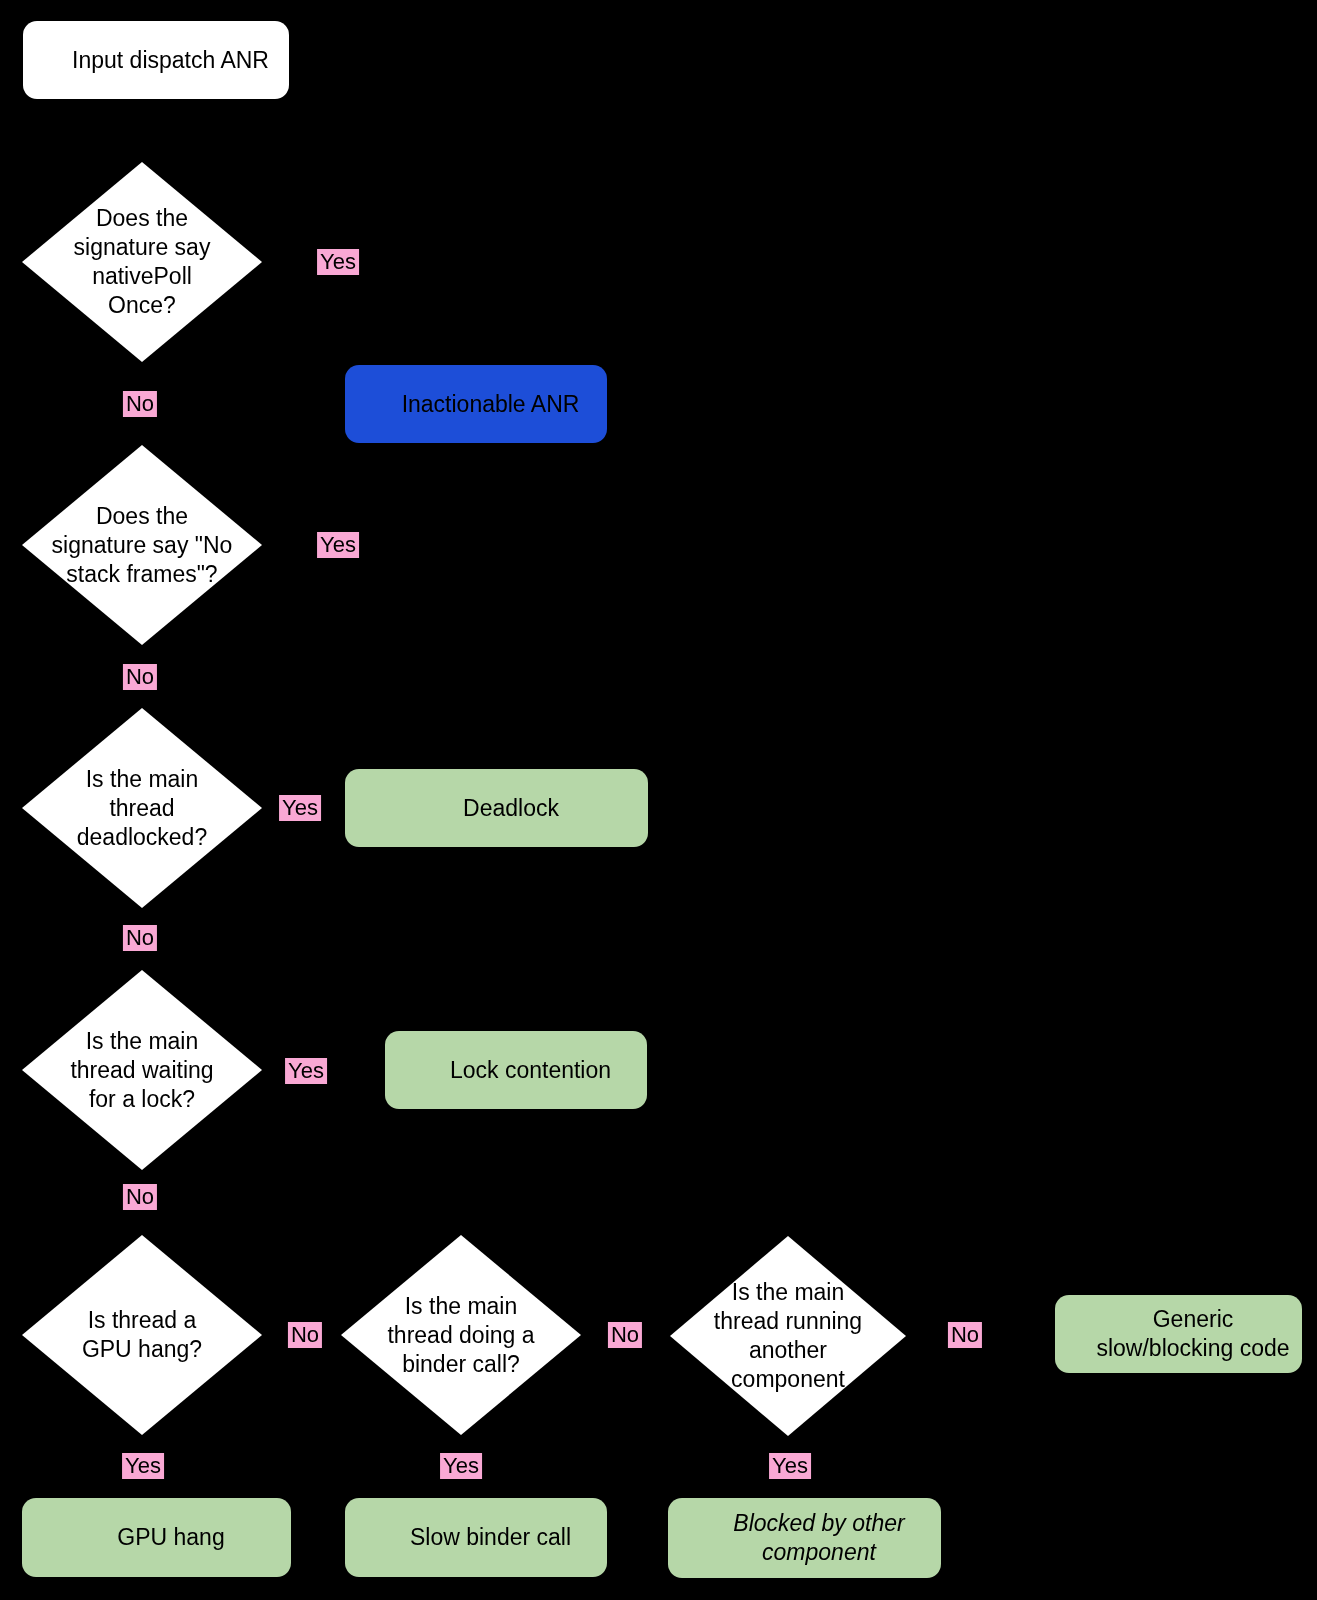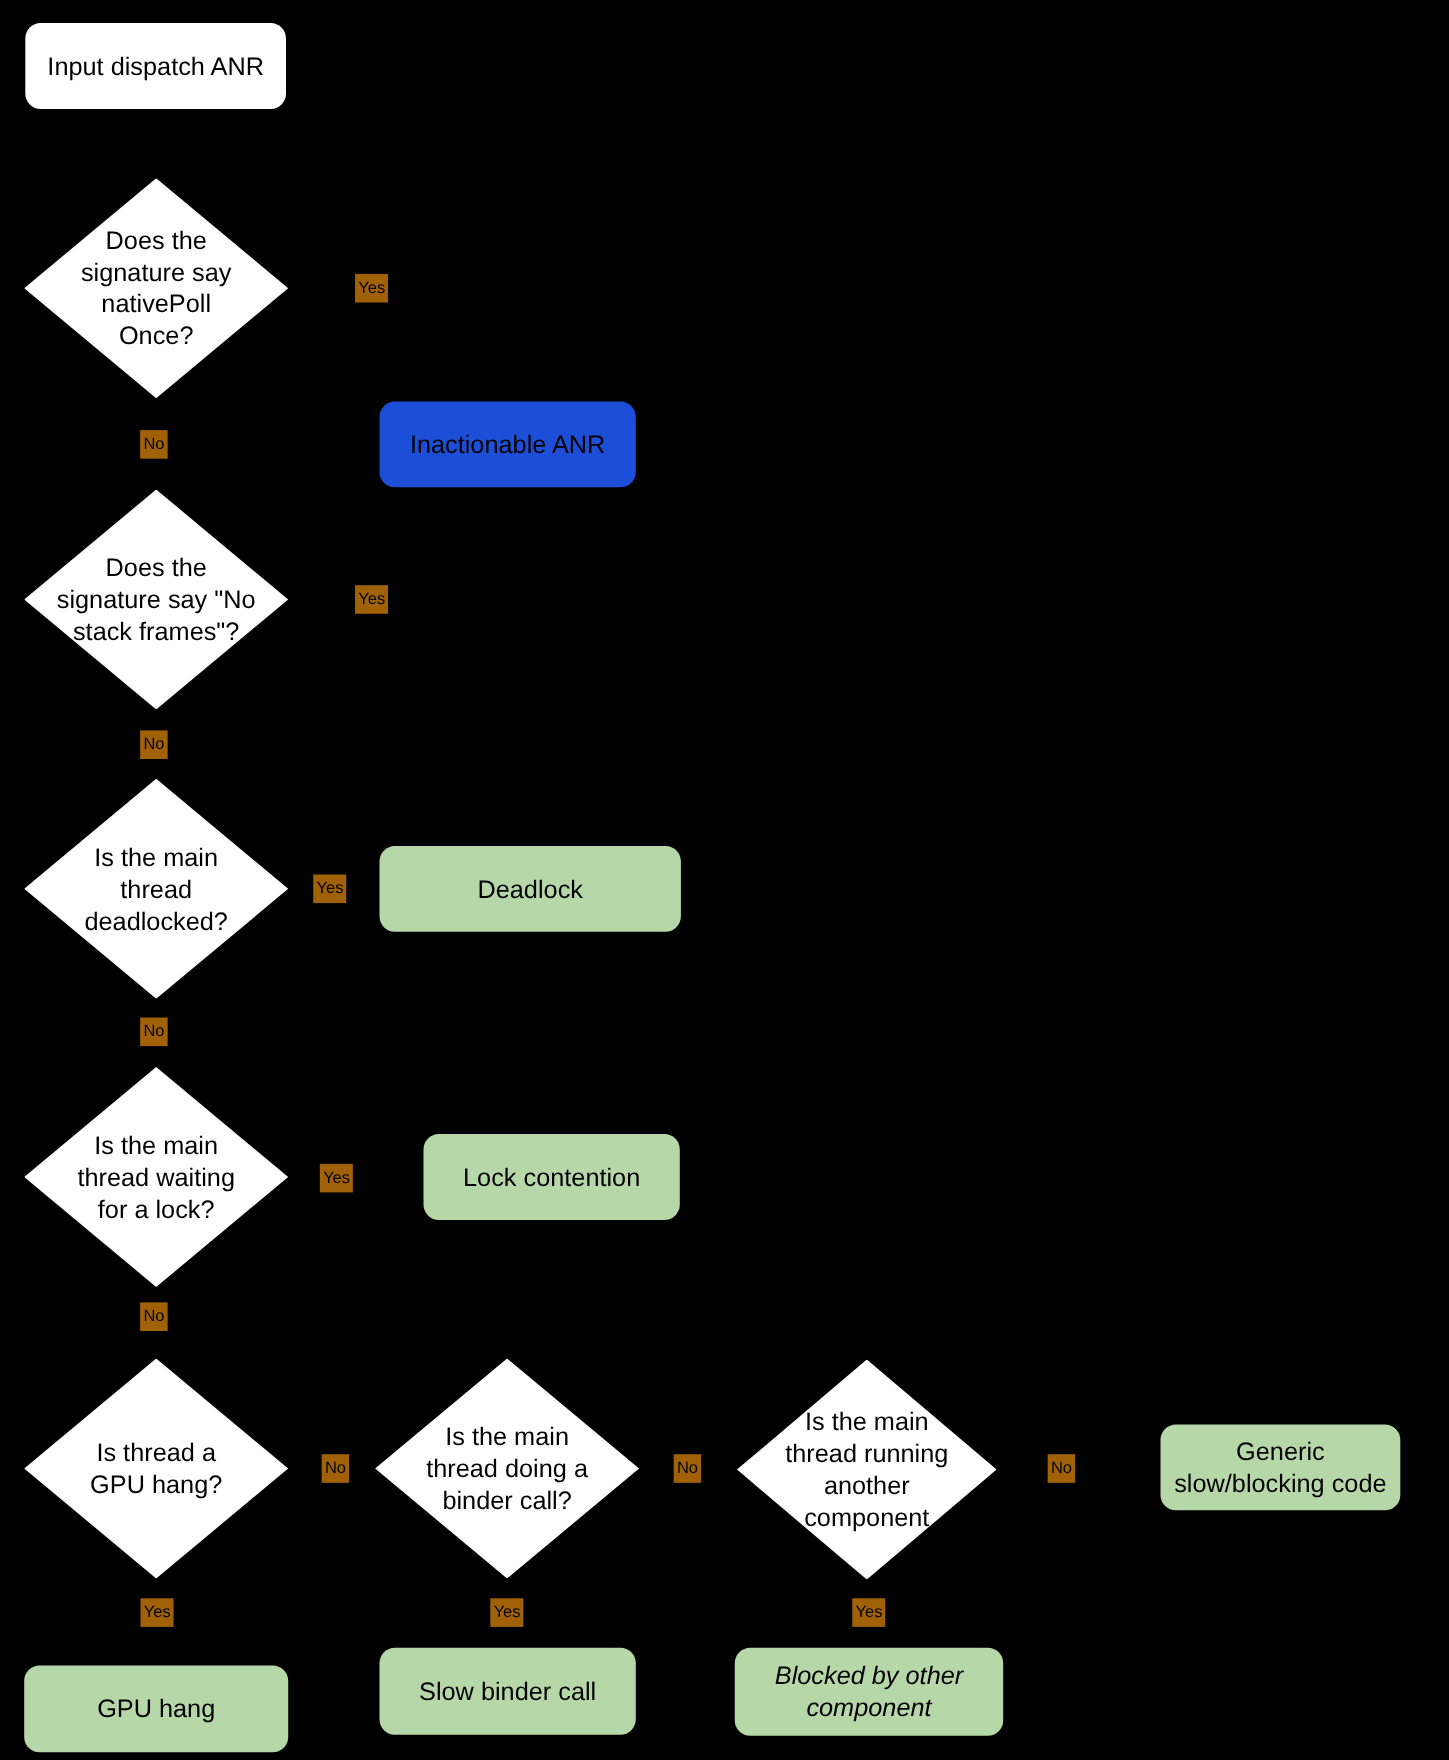--- a/index.html
+++ b/index.html
@@ -11,47 +11,47 @@
     font-family:"Liberation Sans", sans-serif;
   }
   .node{
     position:absolute;
     display:flex;align-items:center;justify-content:center;
     text-align:center;
     white-space:pre-line;
     font-size:23px;line-height:29px;
     color:#000;
   }
-  .rect{border-radius:14px;}
+  .rect{border-radius:14px;padding-left:29px;}
   .diamond{clip-path:polygon(50% 0%,100% 50%,50% 100%,0% 50%);}
   .white{background:#ffffff;}
   .green{background:#b6d7a8;}
   .pink{background:#1d4ed8;}
   .edge-label{
     position:absolute;
     transform:translate(-50%,-50%);
-    background:#a16207;color:#000;
-    font-size:15px;line-height:26px;
+    background:#f9a8d4;color:#000;
+    font-size:22px;line-height:26px;
     padding:0 3px;
     white-space:nowrap;
   }
   
   .n-start{left:23px;top:21px;width:237px;height:78px;}
   .n-d1{left:22px;top:162px;width:240px;height:200px;}
   .n-inactionable{left:345px;top:365px;width:233px;height:78px;}
   .n-d2{left:22px;top:445px;width:240px;height:200px;}
   .n-d3{left:22px;top:708px;width:240px;height:200px;}
   .n-deadlock{left:345px;top:769px;width:274px;height:78px;}
   .n-d4{left:22px;top:970px;width:240px;height:200px;}
   .n-lock{left:345px;top:1031px;width:233px;height:78px;margin-left:40px;}
   .n-d5{left:22px;top:1235px;width:240px;height:200px;}
   .n-d6{left:341px;top:1235px;width:240px;height:200px;}
   .n-d7{left:670px;top:1236px;width:236px;height:200px;}
   .n-generic{left:1055px;top:1295px;width:218px;height:78px;}
-  .n-gpu{left:22px;top:1498px;width:240px;height:79px;margin-top:16px;}
+  .n-gpu{left:22px;top:1498px;width:240px;height:79px;}
   .n-slow{left:345px;top:1498px;width:233px;height:79px;}
   .n-blocked{left:668px;top:1498px;width:244px;height:80px;font-style:italic;}
   
   .e-yes1{left:338px;top:262px;}
   .e-no1{left:140px;top:404px;}
   .e-yes2{left:338px;top:545px;}
   .e-no2{left:140px;top:677px;}
   .e-yes3{left:300px;top:808px;}
   .e-no3{left:140px;top:938px;}
   .e-yes4{left:306px;top:1071px;}

